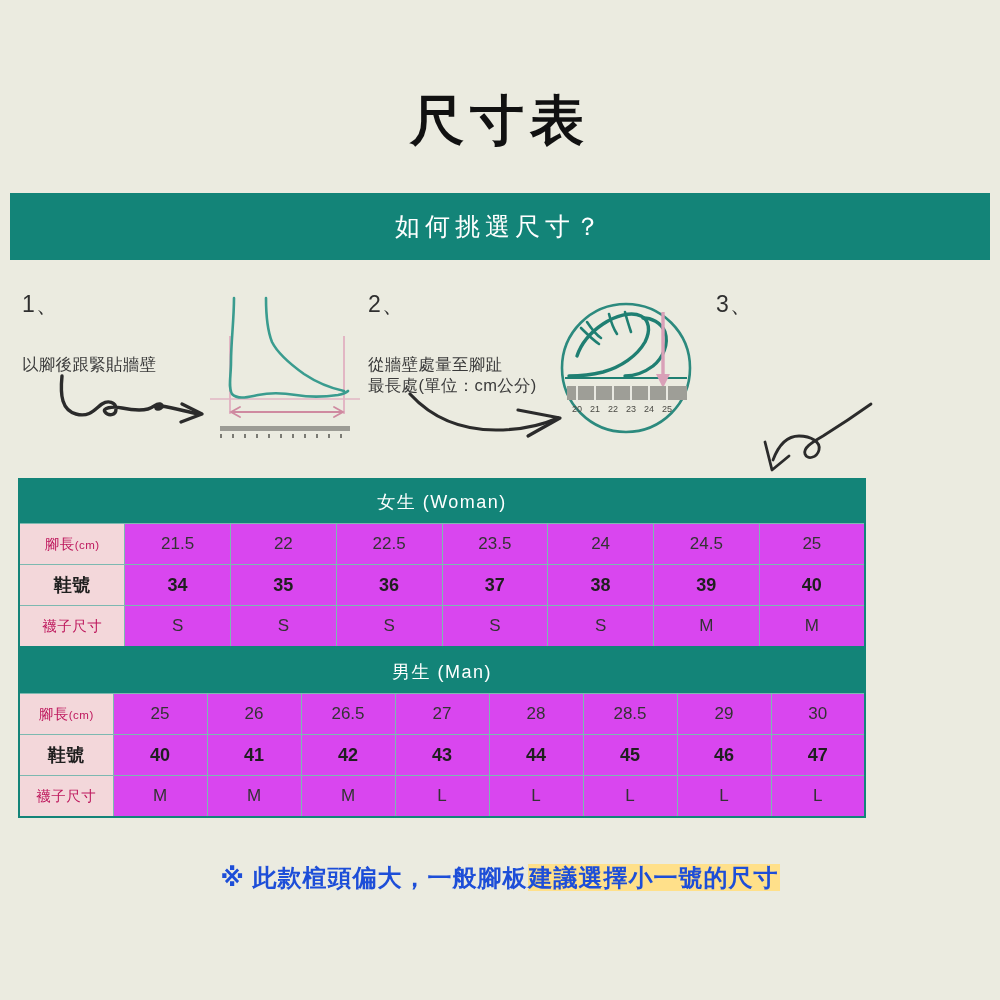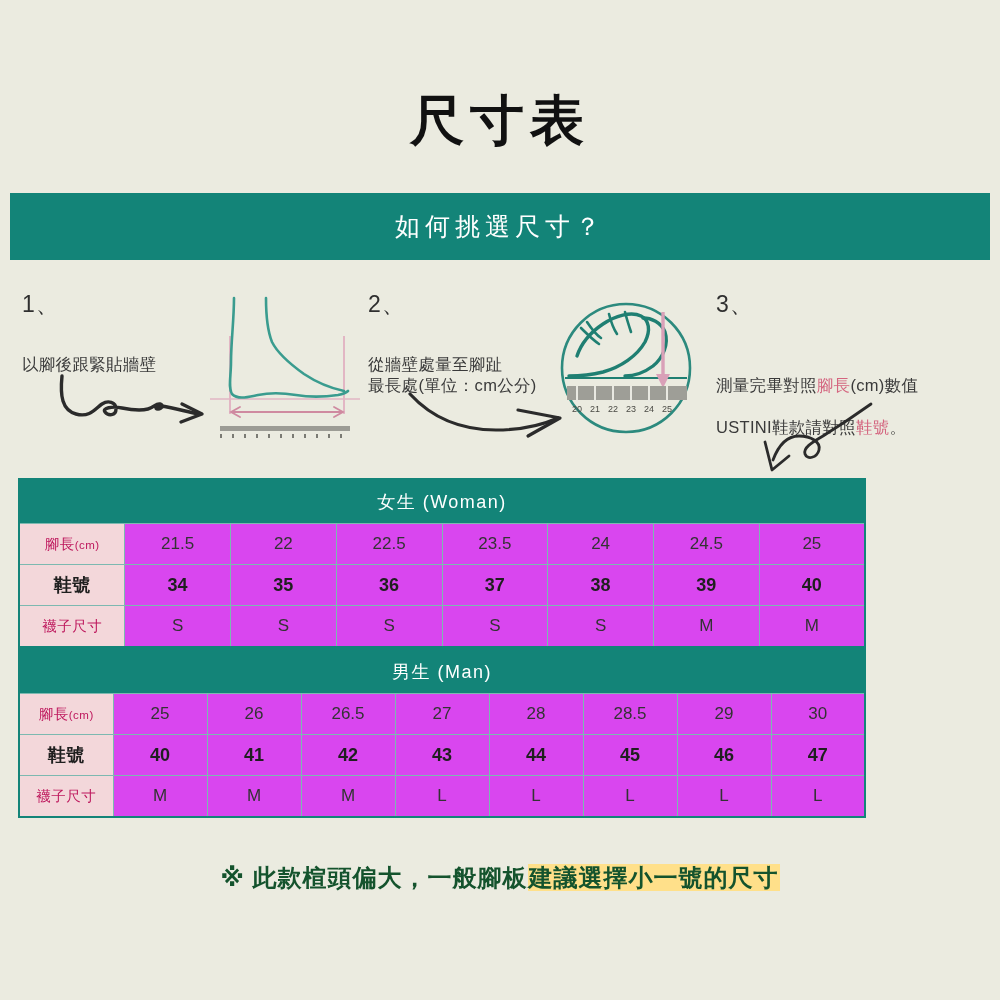--- a/index.html
+++ b/index.html
@@ -166,21 +166,21 @@
 
   
   .footnote {
     position: absolute;
     left: 0;
     top: 862px;
     width: 1000px;
     text-align: center;
     font-size: 24px;
     font-weight: 700;
-    color: #14532d;
+    color: #1d4ed8;
     letter-spacing: 1px;
   }
   .footnote .hl-yellow {
     background: #ffe08a;
     padding: 0 1px;
   }
 </style>
 </head>
 <body>
 
@@ -274,24 +274,20 @@
         <text x="62" y="114">22</text>
           <text x="80" y="114">23</text>
         <text x="98" y="114">24</text>
           <text x="116" y="114">25</text>
       </g>
     </svg>
   </div>
 
   <div class="step step-3">
     <div class="step-num">3、</div>
-    <div class="step-text">
-      <span>測量完畢對照</span><span class="hl-pink">腳長</span><span>(cm)數值</span><br>
-      <span>USTINI鞋款請對照</span><span class="hl-pink">鞋號</span><span>。</span>
-    </div>
 
     <svg class="doodle3" viewBox="0 0 130 78">
       <path d="M110,4 C96,14 78,26 62,36 C50,43 42,48 44,54 C46,60 56,58 58,50 C60,42 50,36 38,36 C26,36 18,44 12,60" fill="none" stroke="#2b2b2b" stroke-width="2.8" stroke-linecap="round"></path>
       <path d="M4,42 L11,70 L28,56" fill="none" stroke="#2b2b2b" stroke-width="2.8" stroke-linecap="round" stroke-linejoin="round"></path>
     </svg>
   </div>
 </div>
 
 <table class="size-table tbl-woman">
   <tbody>

